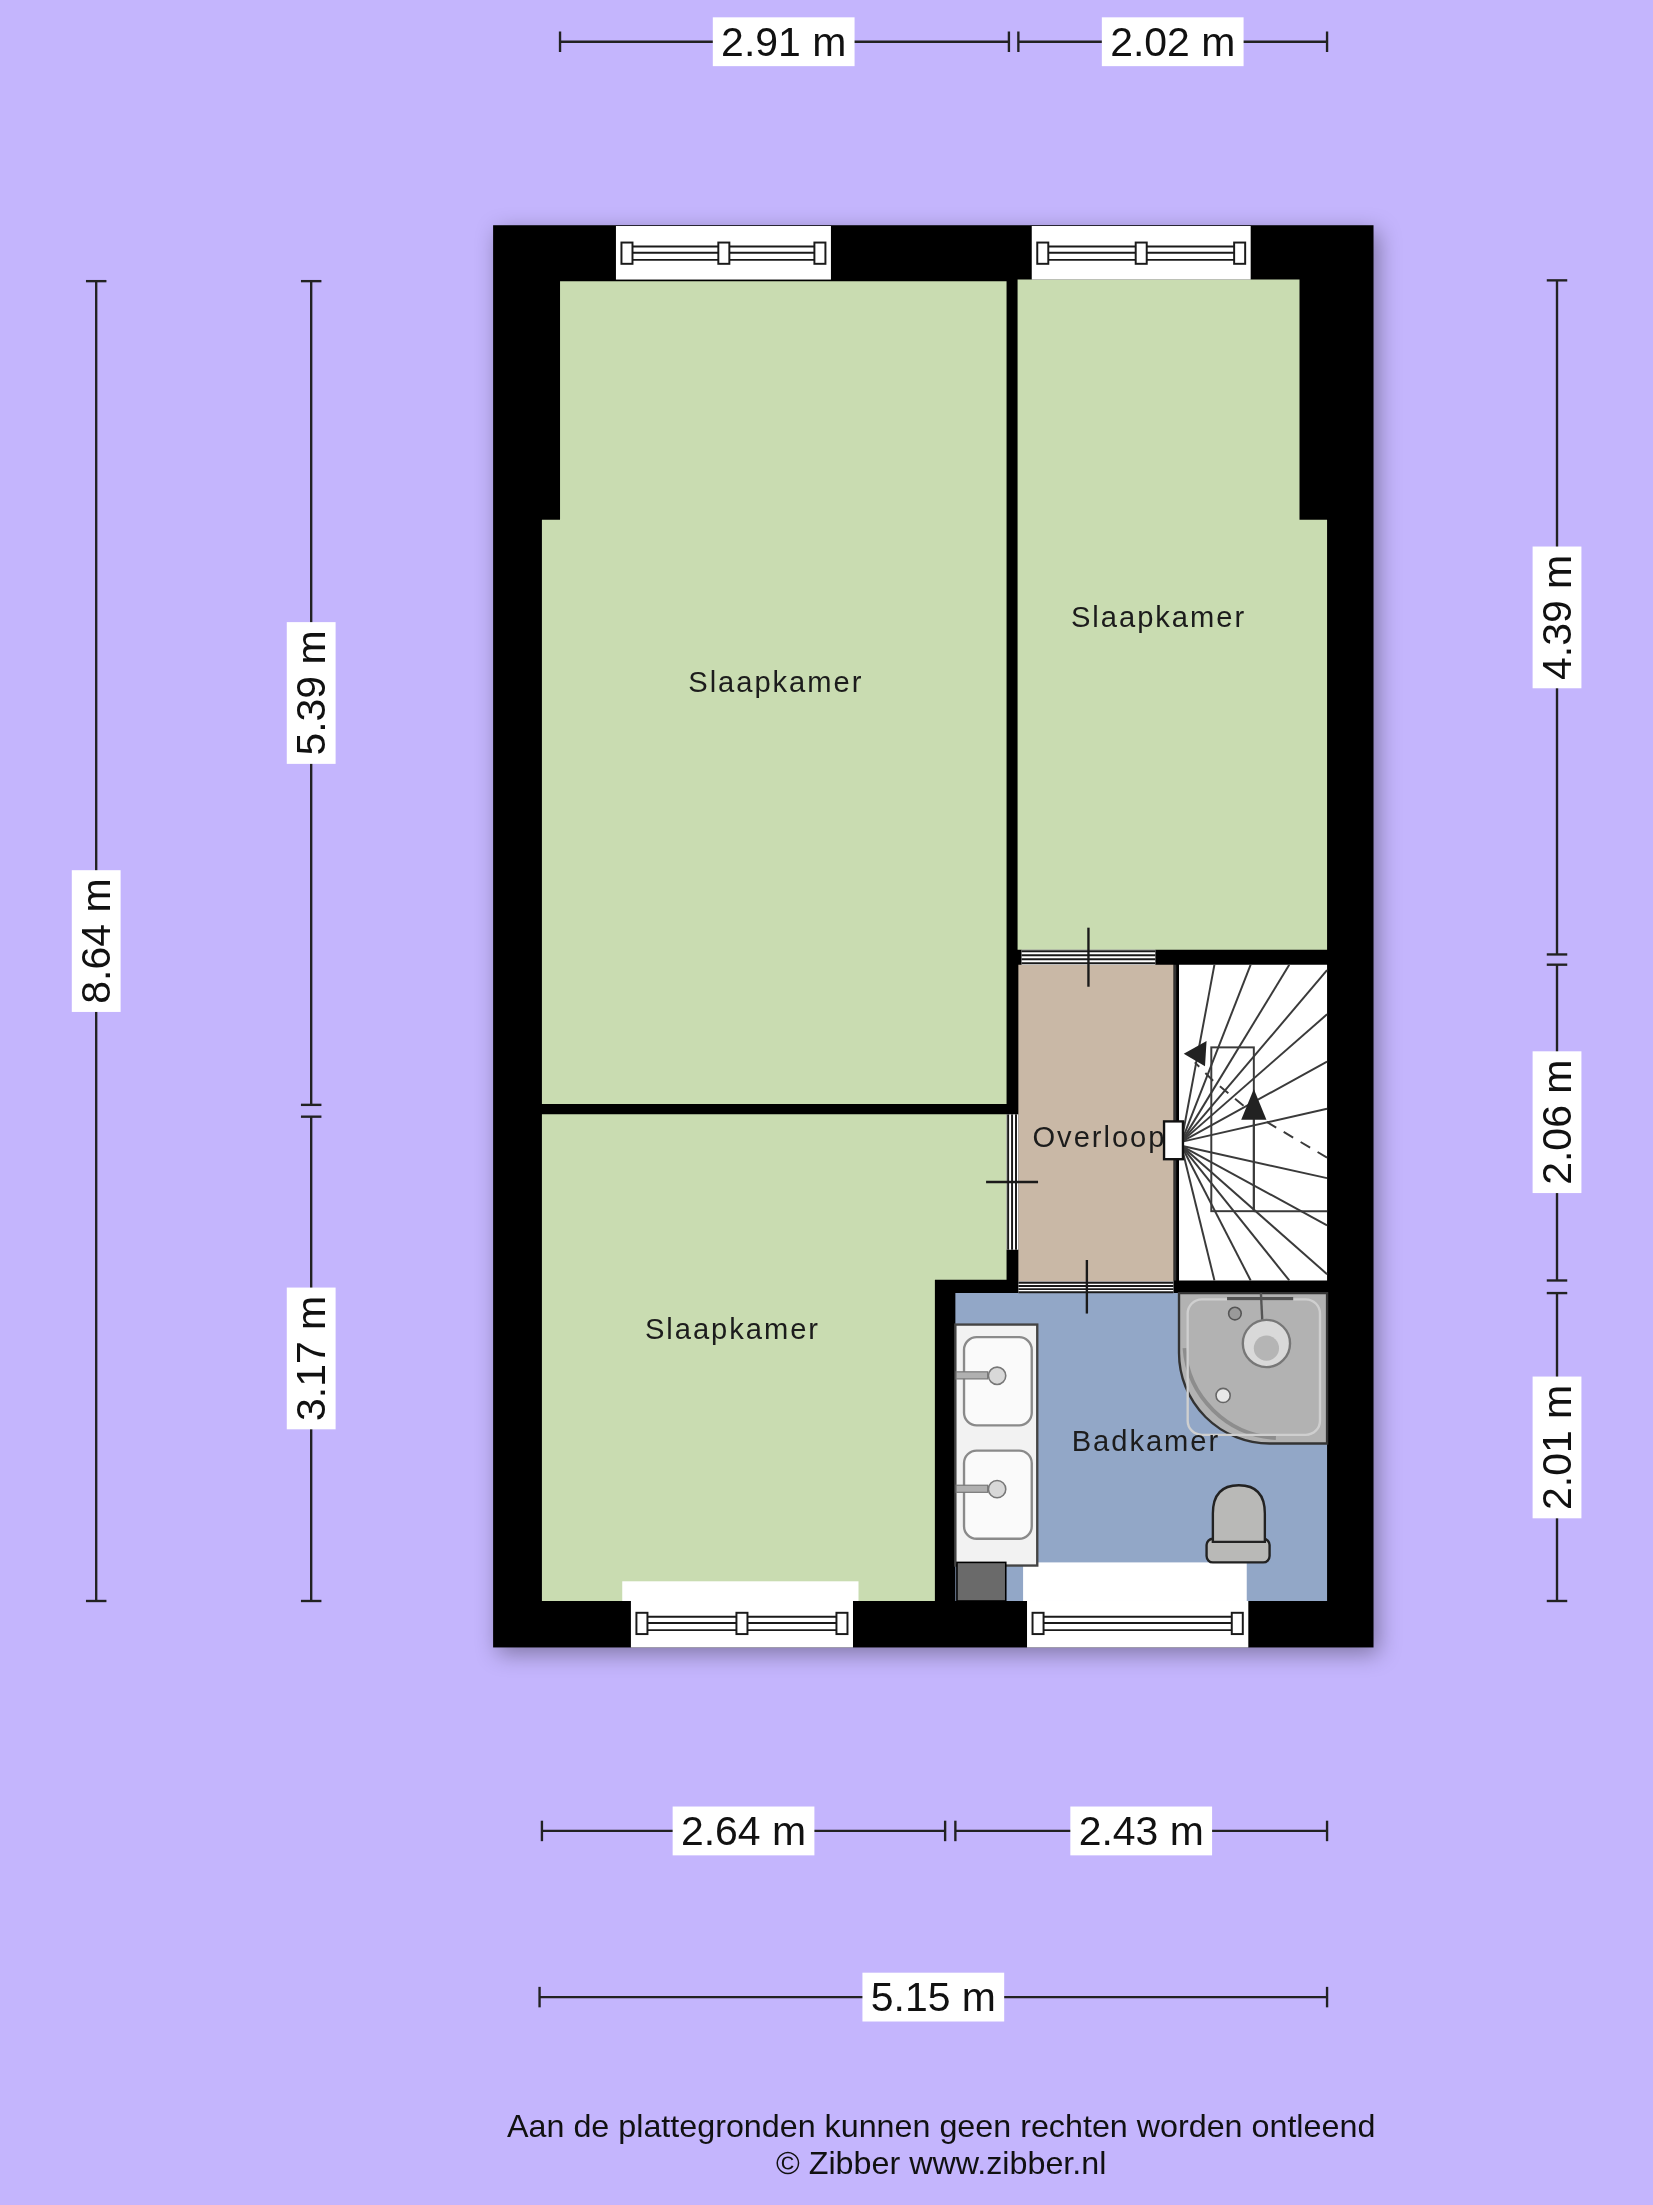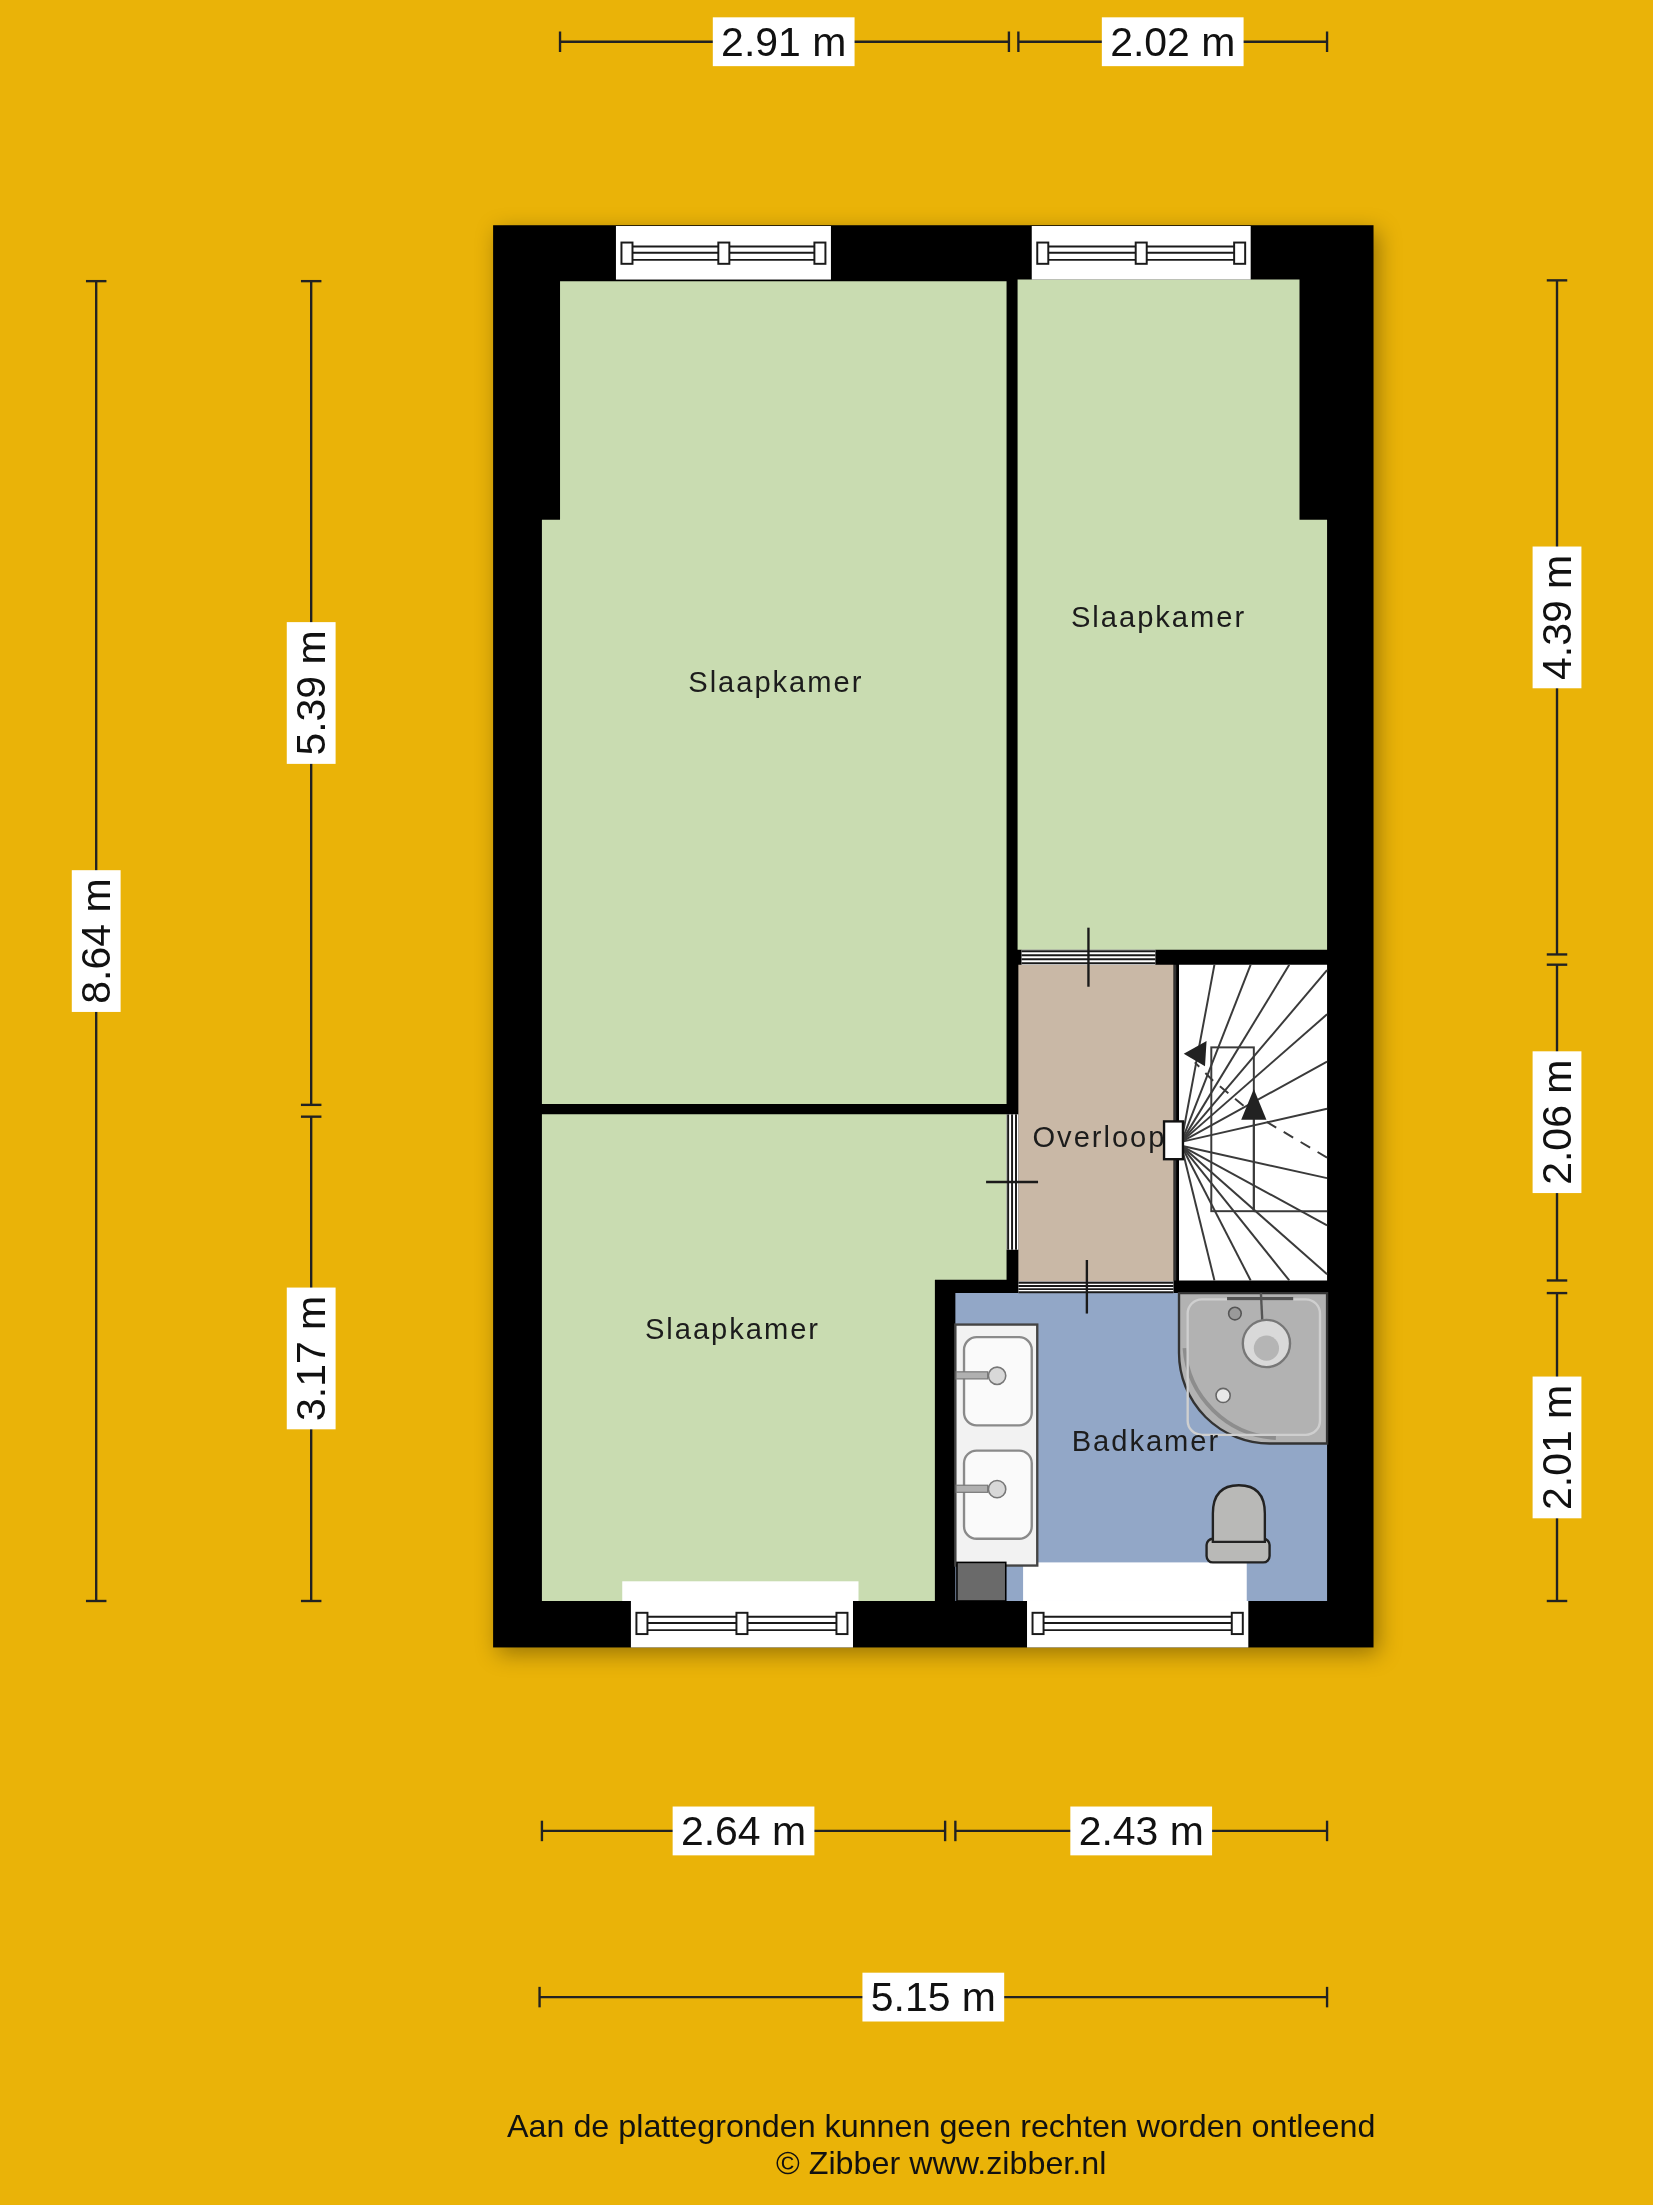--- a/index.html
+++ b/index.html
@@ -1,16 +1,16 @@
 <!DOCTYPE html>
 <html style="font-size:12.6px"><head>
 <meta charset="utf-8">
 <style>
   html,body{margin:0;padding:0;background:#ffffff;}
-  .page{position:relative;width:1654px;height:2205px;background:#eab308;overflow:hidden;
+  .page{position:relative;width:1654px;height:2205px;background:#c4b5fd;overflow:hidden;
         font-family:"Liberation Sans", sans-serif;text-decoration:underline;}
   svg{display:block;}
   .dim-text{font-family:"Liberation Sans", sans-serif;font-size:52px;fill:#111;}
   .room-text{font-family:"Liberation Sans", sans-serif;font-size:37px;fill:#1c1c1c;letter-spacing:2.5px;}
   .footer-text{font-family:"Liberation Sans", sans-serif;font-size:41px;fill:#111;}
   .dimline{stroke:#222;stroke-width:3;}
   .tick{stroke:#222;stroke-width:3;}
   .stair-line{stroke:#3a3a3a;stroke-width:2.5;fill:none;}
   .glaze{stroke:#1a1a1a;stroke-width:2.5;fill:none;}
   .doortick{stroke:#1a1a1a;stroke-width:3;}

